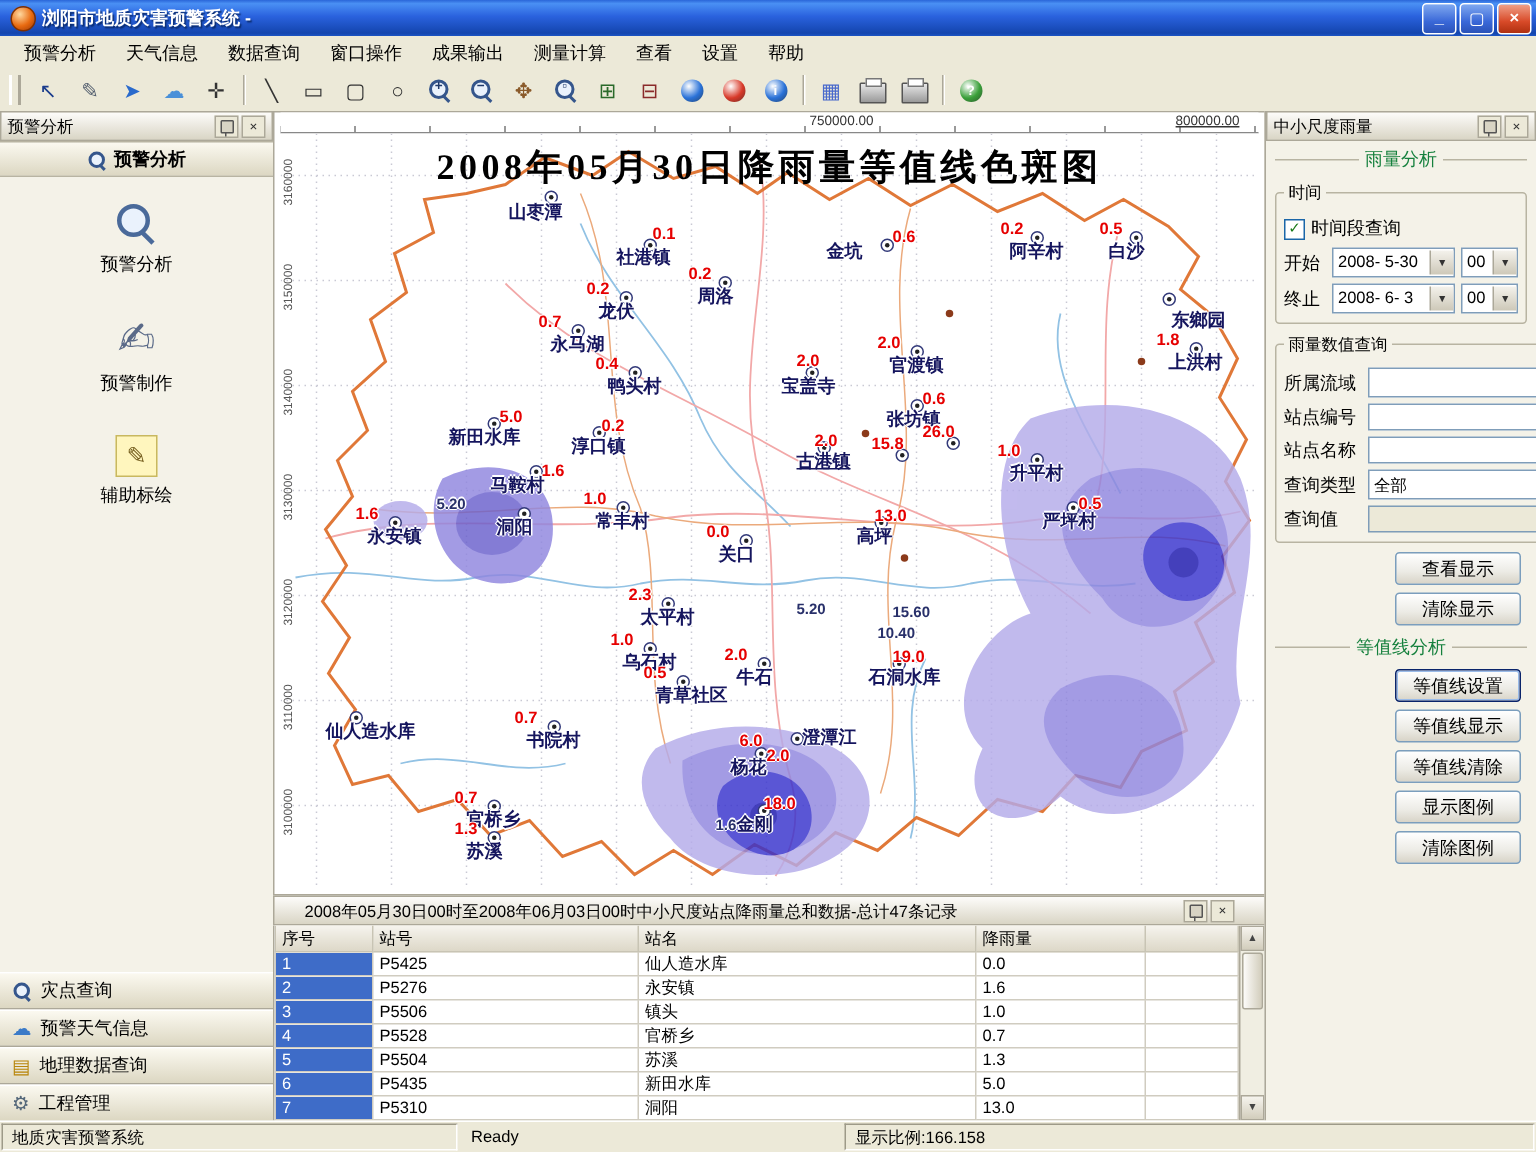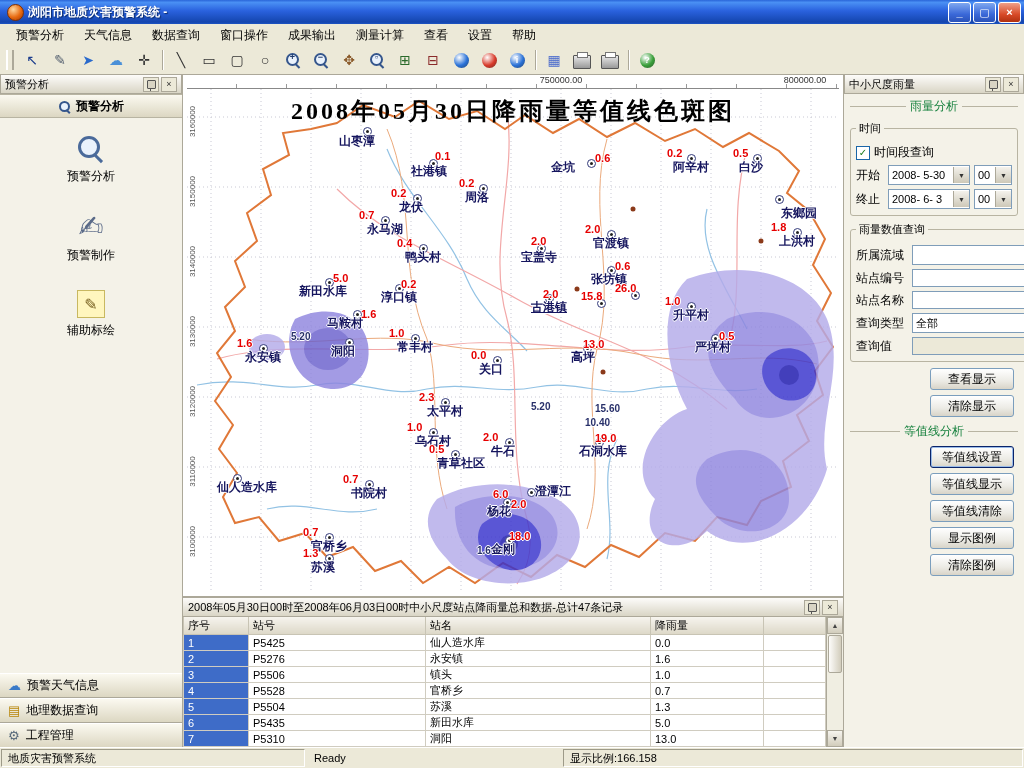--- a/index.html
+++ b/index.html
@@ -111,21 +111,21 @@
     text-shadow:1px 0 0 #fff,-1px 0 0 #fff,0 1px 0 #fff,0 -1px 0 #fff;}
   .st-marker{position:absolute;width:7px;height:7px;border:1px solid #333A7A;border-radius:50%;background:#fff;}
   .st-marker::after{content:"";position:absolute;left:2px;top:2px;width:3px;height:3px;border-radius:50%;background:#222;}
   .ct-lab{position:absolute;font-size:10px;font-weight:bold;color:#28306A;white-space:nowrap;
     text-shadow:1px 0 0 #fff,-1px 0 0 #fff,0 1px 0 #fff,0 -1px 0 #fff;}
   .yax{position:absolute;left:-23px;width:56px;text-align:center;font-size:8px;color:#555;transform:rotate(-90deg);}
 
   
   #bottom-panel{position:absolute;top:523px;left:0;right:0;bottom:0;display:flex;flex-direction:column;}
   #bp-title{height:18px;background:linear-gradient(180deg,#FDFCFA,#D9D5C5);border:1px solid #ACA899;
-    display:flex;align-items:center;padding:0 5px;font-size:11px;}
+    display:flex;align-items:center;padding:0 20px;font-size:11px;}
   #bp-title .pt-text{flex:1;}
   #bp-body{flex:1;background:#fff;border:1px solid #ACA899;border-top:none;display:flex;overflow:hidden;}
   #grid-table{border-collapse:collapse;table-layout:fixed;flex:1;align-self:flex-start;width:calc(100% - 16px);}
   #grid-table th{background:linear-gradient(180deg,#F6F4EE,#DDD8C8);border:1px solid #C8C4B4;border-top:none;
     font-weight:normal;font-size:11px;height:17px;text-align:left;padding:0 4px;}
   #grid-table td{border:1px solid #D0CCC0;font-size:11px;height:15px;padding:0 4px;white-space:nowrap;overflow:hidden;}
   #grid-table td.num{background:#3E6CC8;color:#fff;text-align:left;}
   #vscroll{width:16px;background:#F0EEE2;border-left:1px solid #ACA899;display:flex;flex-direction:column;}
   .sc-btn{height:15px;background:linear-gradient(180deg,#F6F4EE,#D2CDBC);border:1px solid #ACA899;
     display:flex;align-items:center;justify-content:center;font-size:7px;color:#444;}
@@ -267,39 +267,43 @@
           <span class="big-glyph">✍</span>
           <div>预警制作</div>
         </div>
         <div class="lp-tool">
           <span class="note-ic">✎</span>
           <div>辅助标绘</div>
         </div>
       </div>
     <div class="lp-bars" id="lp-bars">
         <div class="lp-bar">
+          <span class="smallmag"></span>
+          <span>灾点查询</span>
+        </div>
+        <div class="lp-bar">
           <span class="bar-glyph" style="color: rgb(58, 122, 200);">☁</span>
           <span>预警天气信息</span>
         </div>
         <div class="lp-bar">
           <span class="bar-glyph" style="color: rgb(184, 134, 11);">▤</span>
           <span>地理数据查询</span>
         </div>
         <div class="lp-bar">
           <span class="bar-glyph" style="color: rgb(85, 104, 122);">⚙</span>
           <span>工程管理</span>
         </div>
       </div>
   </div>
 
   <div id="center">
     <div id="map-zone">
       <div id="ruler">
           <span class="ruler-lab" style="left: 374px;">750000.00</span>
-          <span class="ruler-lab" style="left: 618px;">800000.00</span>
+          <span class="ruler-lab" style="left: 618px; text-decoration: underline;">800000.00</span>
         </div>
       <div id="map-canvas">
         <svg id="map-svg" width="652" height="504" viewBox="0 0 652 504">
 
           <path d="M24 0V504M74 0V504M124 0V504M174 0V504M224 0V504M274 0V504M324 0V504M374 0V504M424 0V504M474 0V504M524 0V504M574 0V504M624 0V504" stroke="#C9C9D4" stroke-width="1" stroke-dasharray="1,3" fill="none"></path>
           <path d="M0 28H652M0 98H652M0 168H652M0 238H652M0 308H652M0 378H652M0 448H652" stroke="#C9C9D4" stroke-width="1" stroke-dasharray="1,3" fill="none"></path>
 
           <g stroke="#92C2E4" stroke-width="1.2" fill="none">
             <path d="M10,296 C60,286 90,304 130,296 C170,288 200,310 240,300 C280,292 310,306 350,298 C390,290 420,310 460,300 C500,292 530,306 570,300"></path>
             <path d="M200,60 C220,110 260,140 280,190 C295,225 320,240 340,262"></path>

